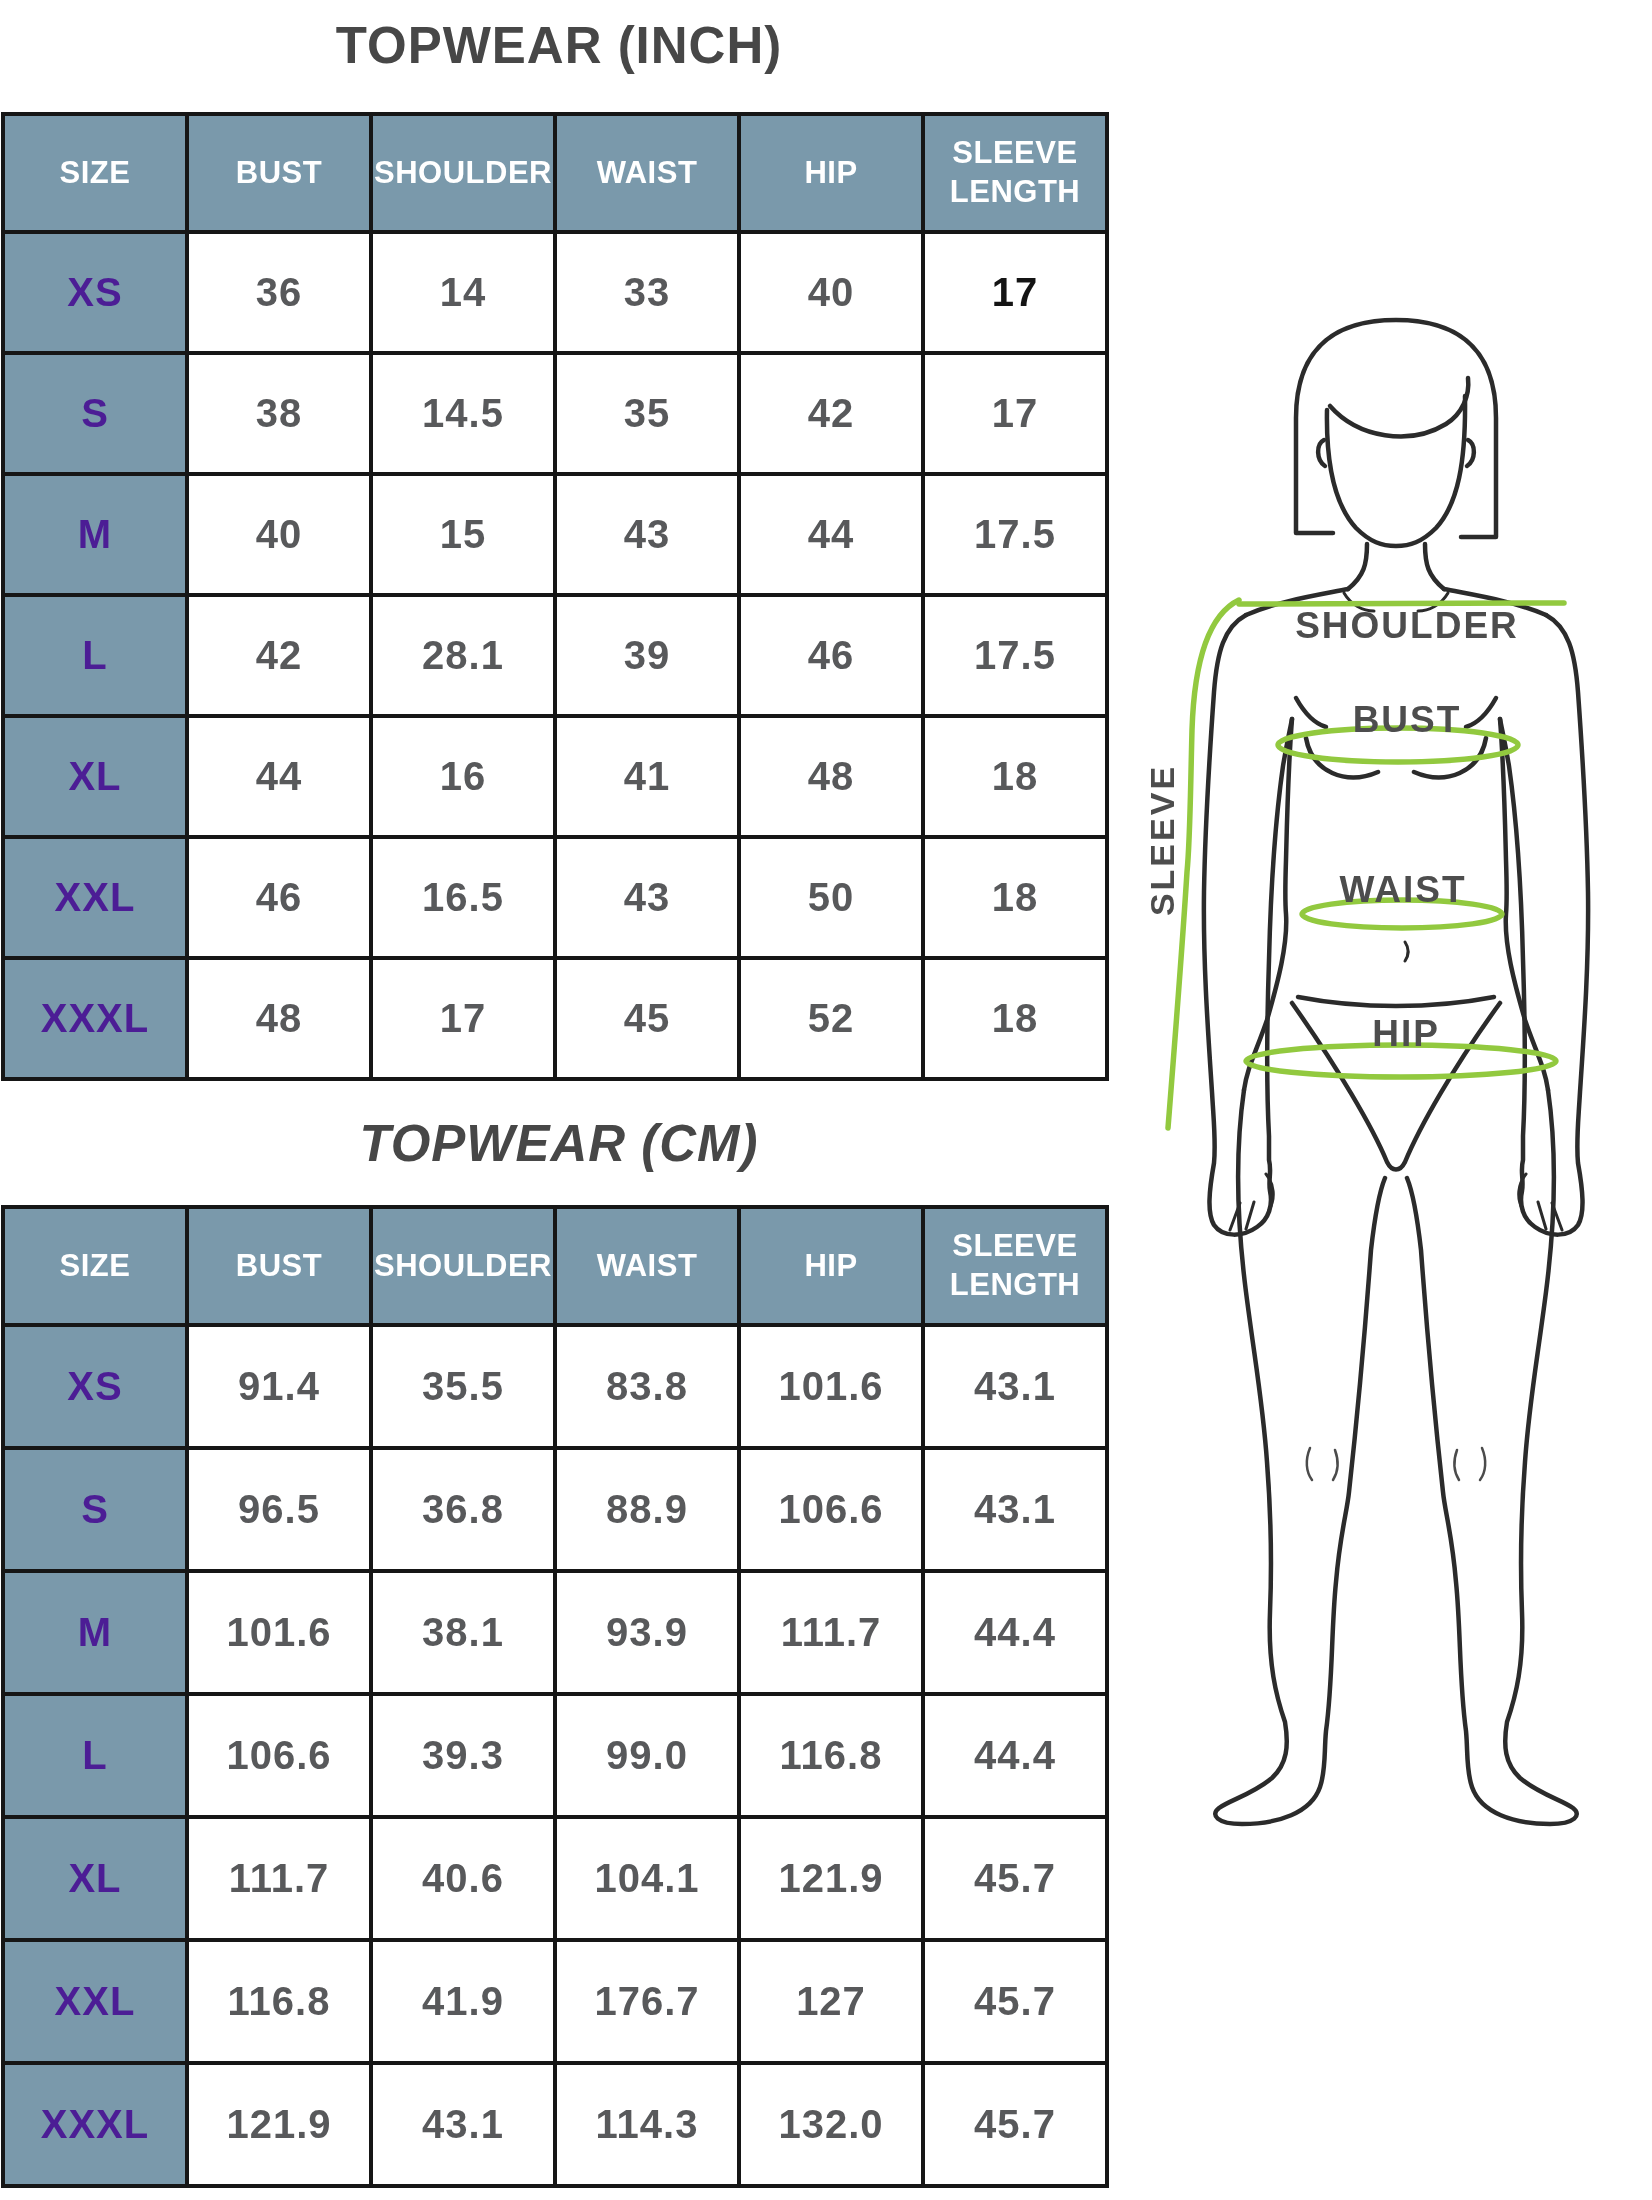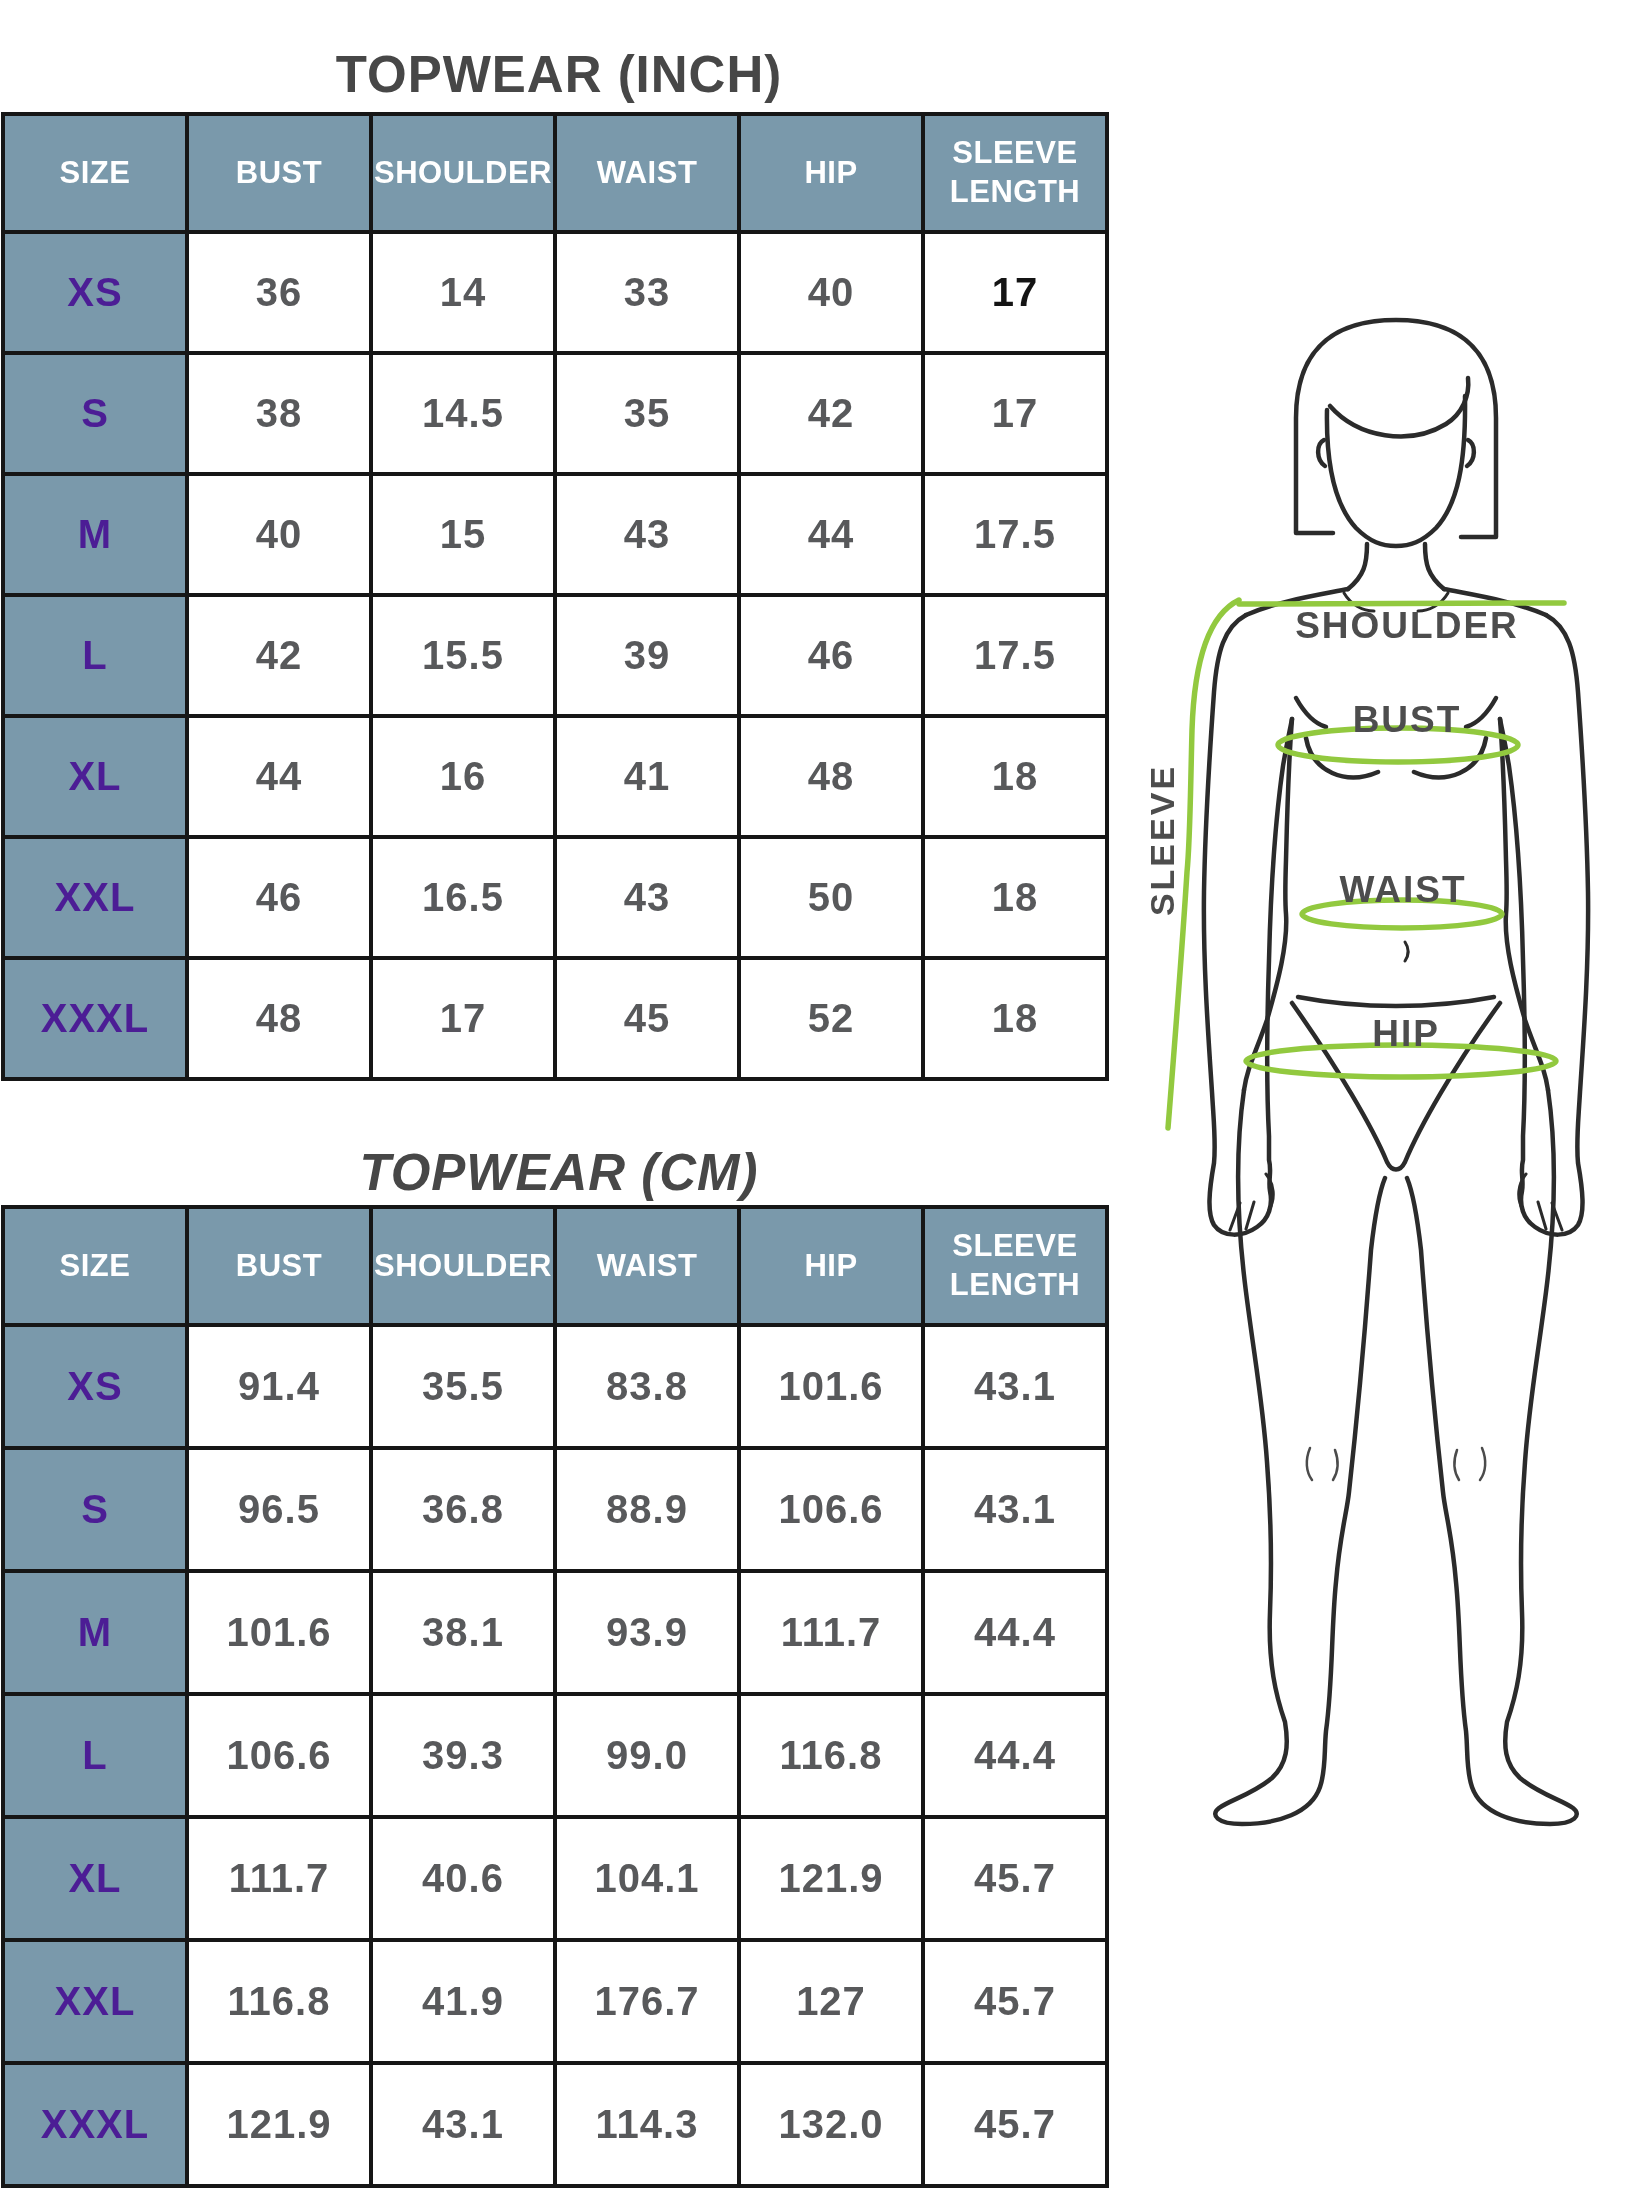--- a/index.html
+++ b/index.html
@@ -7,21 +7,21 @@
     position:relative;
     width:1652px;height:2200px;
     background:#ffffff;
     overflow:hidden;
     font-family:"Liberation Sans","DejaVu Sans",sans-serif;
   }
   .chart-title{
     position:absolute;left:5px;width:1108px;
     text-align:center;
     font-size:51px;font-weight:bold;color:#474747;
-    letter-spacing:1px;white-space:nowrap;margin-top:29px;
+    letter-spacing:1px;white-space:nowrap;
   }
   #inch-title{top:16px;}
   #cm-title{top:1114px;font-style:italic;}
   .table-wrap{position:absolute;left:1px;}
   #inch-table-wrap{top:112px;}
   #cm-table-wrap{top:1205px;}
   table.size-table{
     border-collapse:collapse;table-layout:fixed;
     width:1108px;background:#fff;
   }
@@ -93,21 +93,21 @@
             <th>M</th>
             <td>40</td>
             <td>15</td>
             <td>43</td>
             <td>44</td>
             <td>17.5</td>
           </tr>
           <tr>
             <th>L</th>
             <td>42</td>
-            <td>15.5</td>
+            <td>28.1</td>
             <td>39</td>
             <td>46</td>
             <td>17.5</td>
           </tr>
           <tr>
             <th>XL</th>
             <td>44</td>
             <td>16</td>
             <td>41</td>
             <td>48</td>

